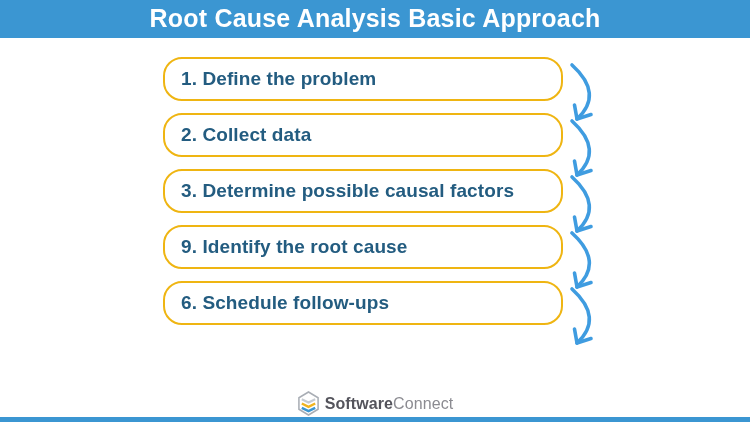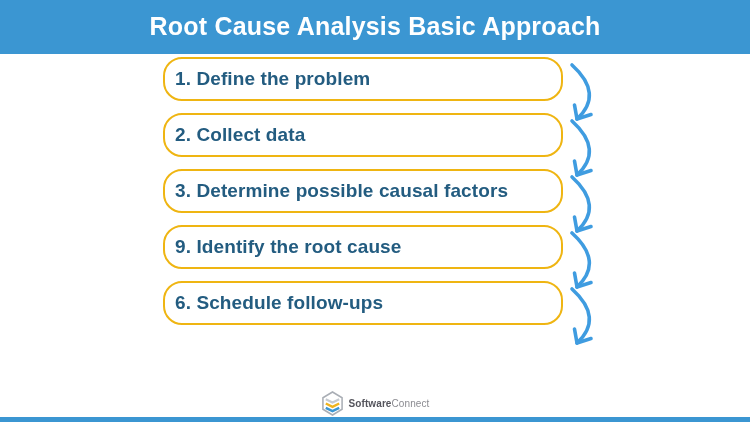--- a/index.html
+++ b/index.html
@@ -19,21 +19,21 @@
     width: 750px;
     height: 422px;
     background: #ffffff;
     overflow: hidden;
   }
 
   .header {
     position: absolute;
     top: 0; left: 0;
     width: 100%;
-    height: 54px;
+    height: 38px;
     background: var(--header-blue);
     display: flex;
     align-items: center;
     justify-content: center;
   }
   .header .title {
     color: #ffffff;
     font-size: 25px;
     font-weight: bold;
     letter-spacing: 0.2px;
@@ -50,21 +50,21 @@
     flex-direction: column;
   }
   .step-box {
     height: 44px;
     margin-bottom: 12px;
     background: #ffffff;
     border: 2.5px solid var(--box-border-gold);
     border-radius: 19px;
     display: flex;
     align-items: center;
-    padding-left: 10px;
+    padding-left: 16px;
   }
   .step-box:last-child { margin-bottom: 4px; }
   .step-label {
     color: var(--step-text-navy);
     font-size: 19px;
     font-weight: bold;
     letter-spacing: 0.1px;
   }
 
   .arrow {
@@ -82,21 +82,21 @@
   .footer-logo {
     position: absolute;
     left: 0;
     bottom: 6px;
     width: 100%;
     display: flex;
     align-items: center;
     justify-content: center;
     gap: 5px;
   }
-  .logo-text { font-size: 10px; letter-spacing: 0.1px; }
+  .logo-text { font-size: 16px; letter-spacing: 0.1px; }
   .logo-text .bold { font-weight: bold; color: var(--logo-bold-gray); }
   .logo-text .light { font-weight: normal; color: var(--logo-light-gray); }
 
   .footer-bar {
     position: absolute;
     left: 0;
     bottom: 0;
     width: 100%;
     height: 5px;
     background: var(--header-blue);

